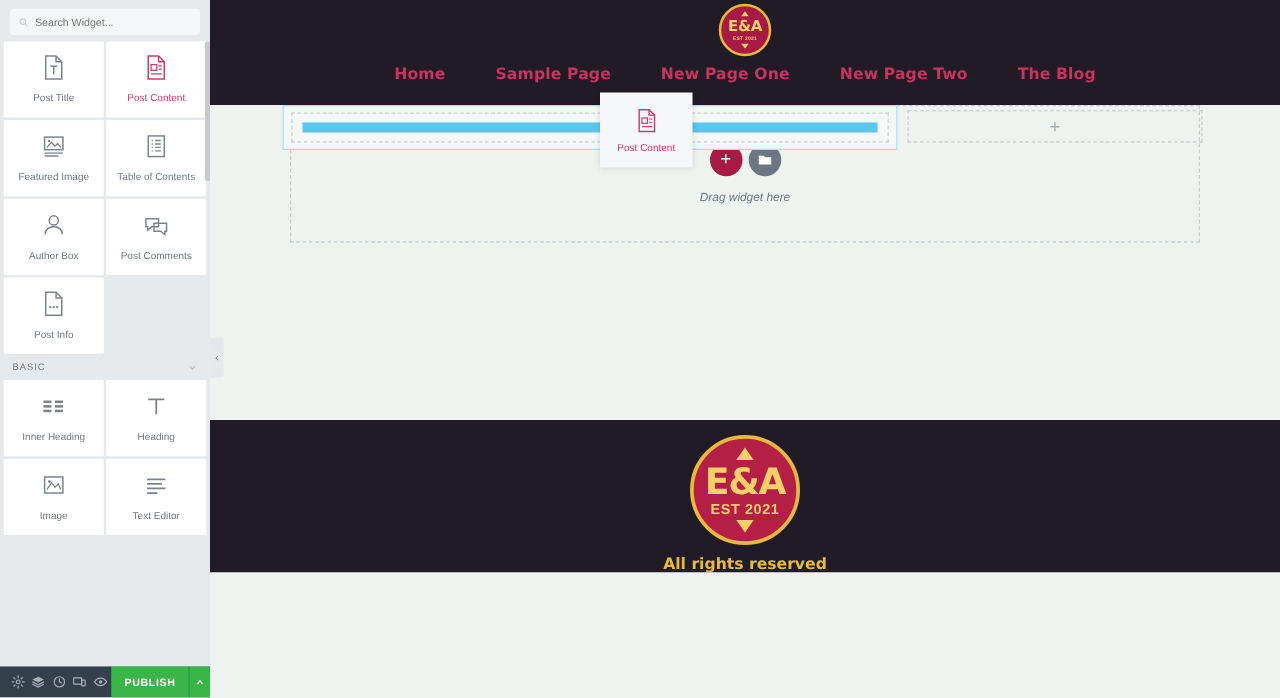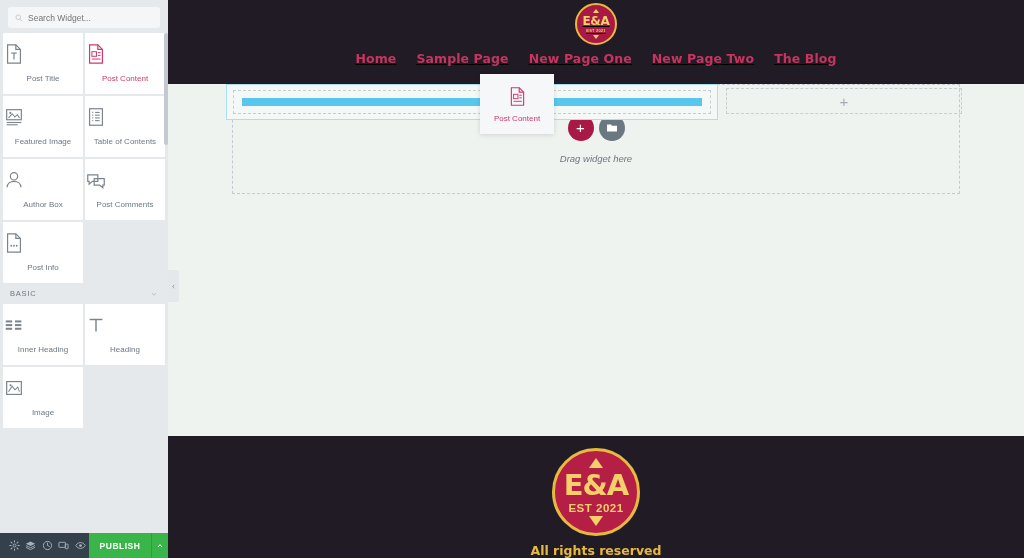--- a/index.html
+++ b/index.html
@@ -55,21 +55,21 @@
     color: #6d7882; text-transform: uppercase;
   }
   .chev { width: 8px; height: 8px; opacity: .6; }
   .widget-grid {
     display: grid; grid-template-columns: 1fr 1fr;
     gap: 2px; padding: 0 3px;
   }
   .widget-cell {
     background: #fff; height: 61px;
     display: flex; flex-direction: column;
-    justify-content: center; gap: 10px;
+    align-items: center; justify-content: center; gap: 10px;
     cursor: grab; border-radius: 1px;
   }
   .widget-cell.empty { background: transparent; cursor: default; }
   .widget-cell .wlabel {
     font-size: 8px; color: #6d7882; text-align: center; line-height: 1.1;
   }
   .widget-cell.active .wlabel { color: #cf3a6b; }
   .wicon { width: 22px; height: 22px; display: block; }
 
   #panel-scrollbar {
@@ -93,22 +93,22 @@
     display: flex; align-items: center; padding: 0 11px; cursor: pointer;
   }
   #publish-caret {
     height: 25px; width: 19px; background: #39b54a;
     border-left: 1px solid #2f9e3f;
     display: flex; align-items: center; justify-content: center; cursor: pointer;
   }
 
   
   #canvas {
-    flex: 1 1 auto; height: 558px; position: relative;
-    background: #eff3f0; overflow: hidden; text-decoration: underline;
+    flex: 1 1 auto; height: 458px; position: relative;
+    background: #eff3f0; overflow: hidden;
   }
   #site-header {
     background: #211b26; height: 84px; position: relative;
     display: flex; flex-direction: column; align-items: center;
   }
   #logo-top { margin-top: 3px; }
   .badge-sm {
     width: 42px; height: 42px; border-radius: 50%;
     background: #a81a45; border: 2px solid #e8b93f;
     display: flex; flex-direction: column; align-items: center; justify-content: center;
@@ -120,21 +120,21 @@
   .badge-sm .tri-u, .badge-sm .tri-d { position: absolute; width: 0; height: 0; }
   .badge-sm .tri-u {
     top: 4px; border-left: 3px solid transparent; border-right: 3px solid transparent;
     border-bottom: 4px solid #f4cf6a;
   }
   .badge-sm .tri-d {
     bottom: 4px; border-left: 3px solid transparent; border-right: 3px solid transparent;
     border-top: 4px solid #f4cf6a;
   }
   #site-nav {
-    display: flex; gap: 20px; margin-top: 6px;
+    display: flex; gap: 40px; margin-top: 6px;
   }
   #site-nav a {
     color: #c8335f; font-size: 12.5px; font-weight: bold; text-decoration: none;
     font-family: "DejaVu Sans", sans-serif; letter-spacing: .1px;
   }
 
   
   #drop-section {
     position: absolute; left: 58px; top: 84px; width: 492px; height: 36px;
     border: 1px solid #a8dff5; background: #f4f8f6;
@@ -353,20 +353,29 @@
 
         <div class="widget-cell">
           <svg class="wicon" viewBox="0 0 24 24">
             <rect x="4" y="5" width="16" height="14" fill="none" stroke="#7b848c" stroke-width="1.3"></rect>
             <polyline points="6,16 10,10 13,14 16,11 18,16" fill="none" stroke="#7b848c" stroke-width="1.1"></polyline>
             <circle cx="8.2" cy="9" r="1.2" fill="#7b848c"></circle>
           </svg>
           <span class="wlabel">Image</span>
         </div>
 
+        <div class="widget-cell">
+          <svg class="wicon" viewBox="0 0 24 24">
+            <line x1="4" y1="7" x2="20" y2="7" stroke="#7b848c" stroke-width="1.5"></line>
+            <line x1="4" y1="11" x2="17" y2="11" stroke="#7b848c" stroke-width="1.5"></line>
+            <line x1="4" y1="15" x2="20" y2="15" stroke="#7b848c" stroke-width="1.5"></line>
+            <line x1="4" y1="19" x2="13" y2="19" stroke="#7b848c" stroke-width="1.5"></line>
+          </svg>
+          <span class="wlabel">Text Editor</span>
+        </div>
       </div>
 
       <div id="panel-scrollbar"></div>
     </div>
 
     <div id="panel-footer">
       <div class="tb-icon">
         <svg viewBox="0 0 24 24">
             <circle cx="12" cy="12" r="3.2" fill="none" stroke="#cfd6db" stroke-width="2"></circle>
           <path d="M12 1.5v3M12 19.5v3M1.5 12h3M19.5 12h3M4.5 4.5l2.2 2.2M17.3 17.3l2.2 2.2M19.5 4.5l-2.2 2.2M6.7 17.3l-2.2 2.2" stroke="#cfd6db" stroke-width="2.2" stroke-linecap="round"></path>

